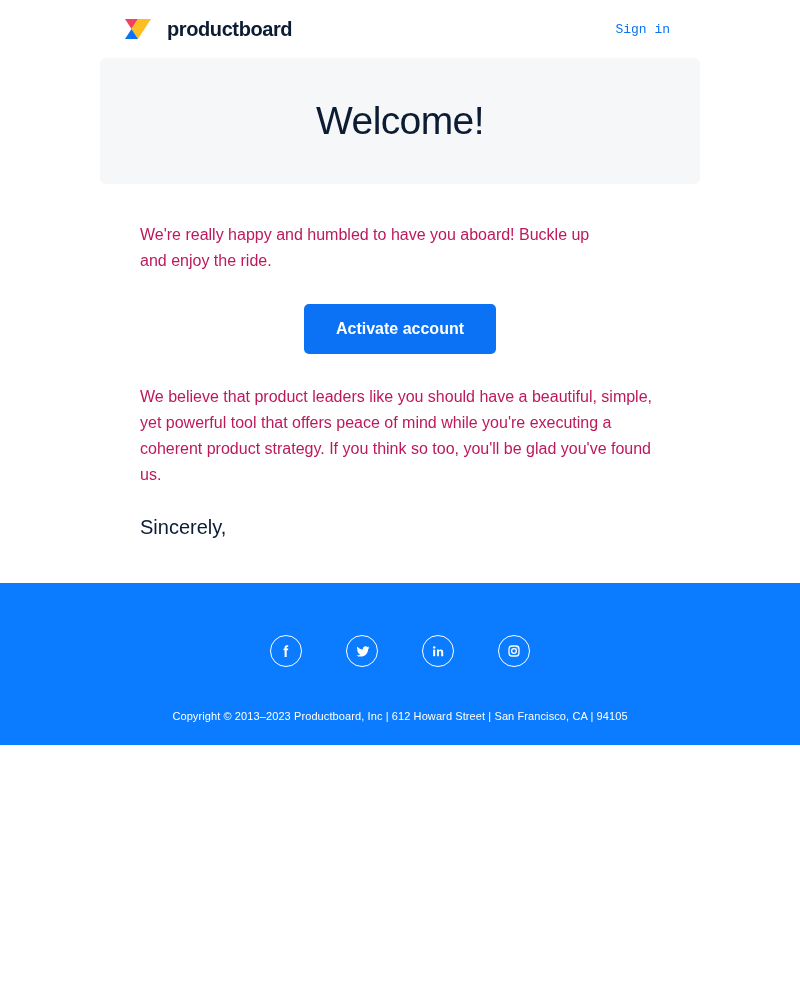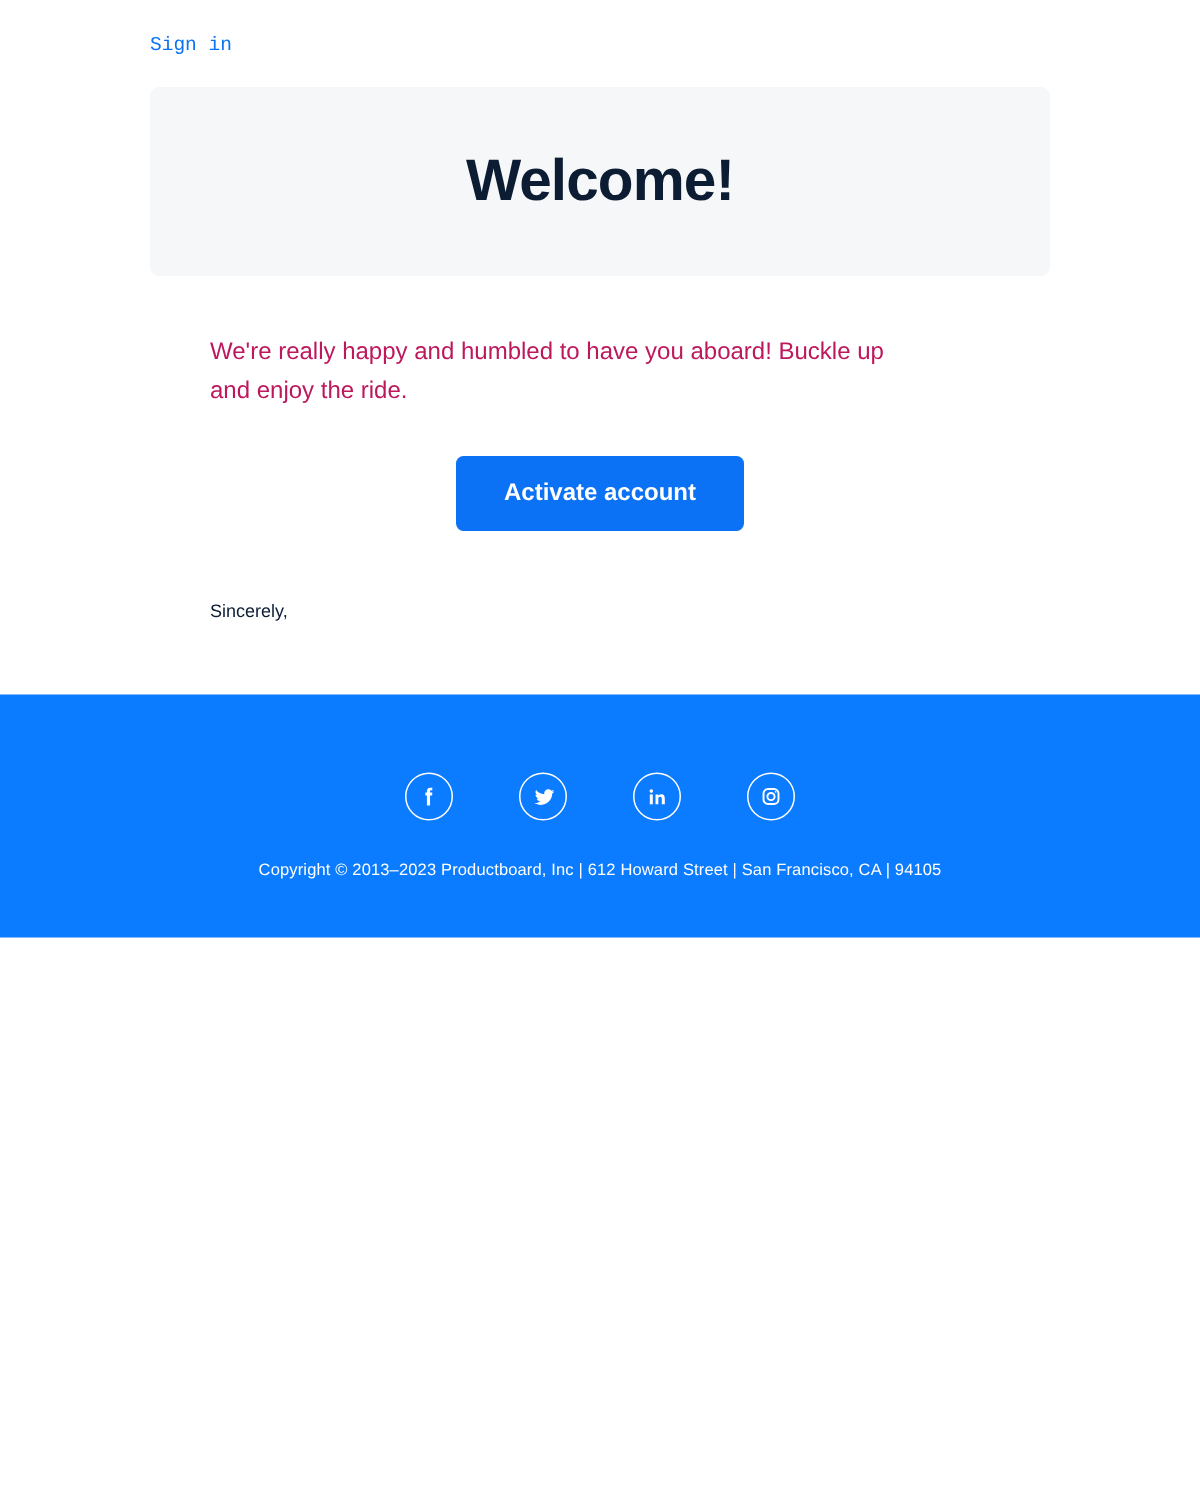--- a/index.html
+++ b/index.html
@@ -58,21 +58,21 @@
     background: #f6f7f9;
     border-radius: 6px;
     height: 126px;
     display: flex;
     align-items: center;
     justify-content: center;
   }
   .hero h1 {
     margin: 0;
     font-size: 39px;
-    font-weight: bold;
+    font-weight: normal;
     letter-spacing: -0.6px;
     color: #0b1c33;
   }
 
   
   .body {
     padding: 38px 140px 0 140px;
   }
   .para {
     font-size: 16px;
@@ -99,36 +99,37 @@
     border-radius: 5px;
     border: none;
     cursor: pointer;
     font-family: "Liberation Sans", sans-serif;
     text-align: center;
   }
   .para-body {
     width: 512px;
   }
   .signoff {
-    margin-top: 40px;
-    font-size: 12px;
+    margin-top: 26px;
+    font-size: 20px;
     line-height: 26px;
   }
 
   
   .footer {
     margin-top: 43px;
     background: #0b7bff;
     height: 162px;
     display: flex;
     flex-direction: column;
     align-items: center;
     justify-content: flex-start;
     padding-top: 52px;
     box-sizing: border-box;
+    gap: 16px;
   }
   .social {
     display: flex;
     gap: 44px;
   }
   .social a {
     width: 30px;
     height: 30px;
     border-radius: 50%;
     border: 1.6px solid #ffffff;
@@ -145,34 +146,45 @@
     font-size: 11px;
     letter-spacing: 0.1px;
   }
 </style>
 </head>
 <body>
 
 <div class="email">
 
   <div class="header">
+    <div class="logo">
+      <span class="logo-mark">
+        <svg class="logo-mark" viewBox="0 0 33 22" xmlns="http://www.w3.org/2000/svg">
+          <path d="M0 1 L13 1 L6.5 11 Z" fill="#f43f5e"></path>
+          <path d="M13 1 L26 1 L13 21 L6.5 11 Z" fill="#fbbf24"></path>
+          <path d="M6.5 11 L13 21 L0 21 Z" fill="#0b72f5"></path>
+        </svg>
+      </span>
+      <span class="logo-text">productboard</span>
+    </div>
     <a class="signin" href="#">Sign in</a>
   </div>
 
   <div class="hero">
     <h1>Welcome!</h1>
   </div>
 
   <div class="body">
     <p class="para para-intro">We're really happy and humbled to have you aboard! Buckle up and enjoy the ride.</p>
 
     <div class="cta-wrap">
       <a class="cta" href="#">Activate account</a>
     </div>
 
+    <p class="para para-body">We believe that product leaders like you should have a beautiful, simple, yet powerful tool that offers peace of mind while you're executing a coherent product strategy. If you think so too, you'll be glad you've found us.</p>
 
     <div class="signoff">
       <div>Sincerely,</div>
     </div>
   </div>
 
   <div class="footer">
     <div class="social">
       <a href="#">
         <svg width="16" height="16" viewBox="0 0 16 16" fill="#ffffff" xmlns="http://www.w3.org/2000/svg">

